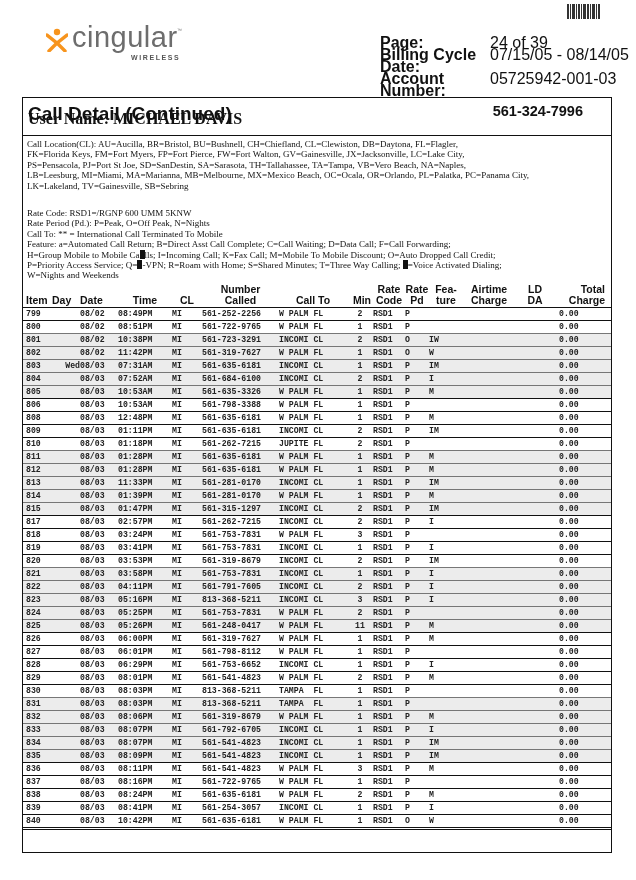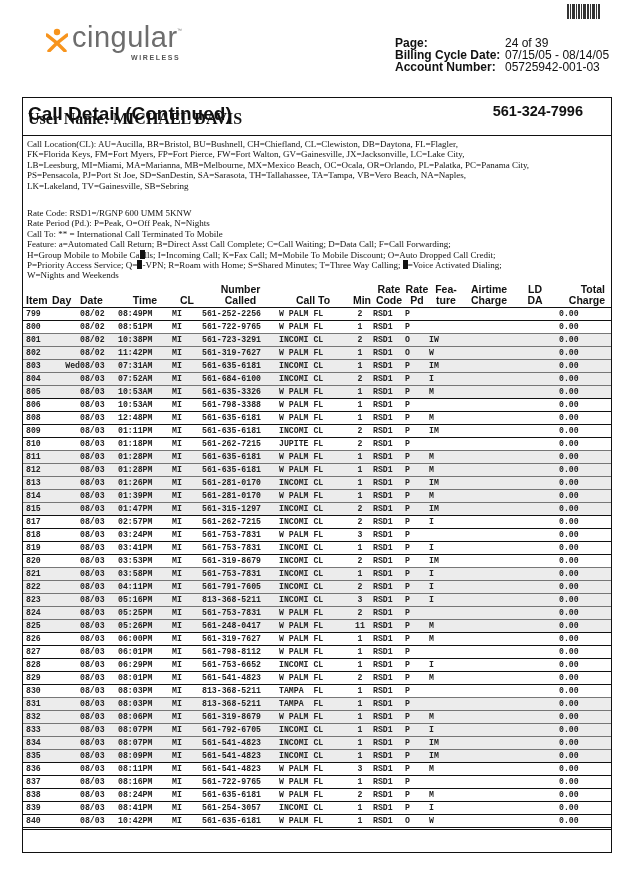--- a/index.html
+++ b/index.html
@@ -8,21 +8,21 @@
 
   .barcode { position: absolute; left: 567px; top: 4px; width: 34px; height: 15px; display: flex; gap: 1px; }
   .barcode span { display: block; height: 100%; background: #333; }
 
   .logo { position: absolute; left: 46px; top: 24px; width: 150px; height: 40px; }
   .logo-x { position: absolute; left: 0; top: 4px; width: 22px; height: 24px; }
   .logo-word { position: absolute; left: 26px; top: -3px; font-family: "Liberation Sans", sans-serif; font-size: 29px; color: #6d6d6d; letter-spacing: 0.5px; }
   .logo-tm { position: absolute; left: 131px; top: 3px; font-size: 5px; color: #777; }
   .logo-sub { position: absolute; left: 85px; top: 30px; font-size: 7px; font-weight: bold; color: #555; letter-spacing: 1.6px; }
 
-  .acct { position: absolute; left: 395px; top: 37px; font-size: 12px; line-height: 12px; }
+  .acct { position: absolute; left: 380px; top: 37px; font-size: 16px; line-height: 12px; }
   .acct-row { display: flex; }
   .acct-label { width: 110px; font-weight: bold; }
   .acct-val { }
 
   .frame { position: absolute; left: 22px; top: 97px; width: 590px; height: 756px; border: 1.5px solid #111; }
   .head { height: 38px; border-bottom: 1px solid #111; position: relative; }
   .head-title { position: absolute; left: 5px; top: 5px; font-size: 19px; font-weight: bold; }
   .head-phone { position: absolute; right: 28px; top: 5px; font-size: 14.5px; font-weight: bold; }
   .head-user { position: absolute; left: 5px; top: 12px; font-family: "Liberation Serif", serif; font-size: 16px; font-weight: bold; }
 
@@ -106,22 +106,22 @@
 <div class="frame">
   <div class="head">
     <div class="head-title">Call Detail (Continued)</div>
     <div class="head-phone">561-324-7996</div>
     <div class="head-user">User Name: MICHAEL DAVIS</div>
   </div>
 
   <div class="legend">
     <p>Call Location(CL):  AU=Aucilla, BR=Bristol, BU=Bushnell, CH=Chiefland, CL=Clewiston, DB=Daytona, FL=Flagler,</p>
     <p>FK=Florida Keys, FM=Fort Myers, FP=Fort Pierce, FW=Fort Walton, GV=Gainesville, JX=Jacksonville, LC=Lake City,</p>
+    <p>PS=Pensacola, PJ=Port St Joe, SD=SanDestin, SA=Sarasota, TH=Tallahassee, TA=Tampa, VB=Vero Beach, NA=Naples,</p>
     <p>LB=Leesburg, MI=Miami, MA=Marianna, MB=Melbourne, MX=Mexico Beach, OC=Ocala, OR=Orlando, PL=Palatka, PC=Panama City,</p>
-    <p>PS=Pensacola, PJ=Port St Joe, SD=SanDestin, SA=Sarasota, TH=Tallahassee, TA=Tampa, VB=Vero Beach, NA=Naples,</p>
     <p>LK=Lakeland, TV=Gainesville, SB=Sebring</p>
     <div class="gap"></div>
     <p>Rate Code: RSD1=/RGNP 600 UMM 5KNW</p>
     <p>Rate Period (Pd.): P=Peak, O=Off Peak, N=Nights</p>
     <p>Call To: ** = International Call Terminated To Mobile</p>
     <p>Feature: a=Automated Call Return; B=Direct Asst Call Complete; C=Call Waiting; D=Data Call; F=Call Forwarding;</p>
     <p><span>H=Group Mobile to Mobile Ca</span><span class="blk"></span><span>lls; I=Incoming Call; K=Fax Call; M=Mobile To Mobile Discount; O=Auto Dropped Call Credit;</span></p>
     <p><span>P=Priority Access Service; Q=</span><span class="blk"></span><span>-VPN; R=Roam with Home; S=Shared Minutes; T=Three Way Calling; </span><span class="blk"></span><span>=Voice Activated Dialing;</span></p>
     <p>W=Nights and Weekends</p>
   </div>
@@ -351,21 +351,21 @@
           <td class="c-pd">P</td>
           <td class="c-feat">M</td>
           <td class="c-air"></td>
           <td class="c-ld"></td>
           <td class="c-tot">0.00</td>
         </tr>
         <tr class="shade">
           <td class="c-item">813</td>
           <td class="c-day"></td>
           <td class="c-date">08/03</td>
-          <td class="c-time">01:26PM</td>
+          <td class="c-time">11:33PM</td>
           <td class="c-cl">MI</td>
           <td class="c-num">561-281-0170</td>
           <td class="c-callto">INCOMI CL</td>
           <td class="c-min">1</td>
           <td class="c-code">RSD1</td>
           <td class="c-pd">P</td>
           <td class="c-feat">IM</td>
           <td class="c-air"></td>
           <td class="c-ld"></td>
           <td class="c-tot">0.00</td>

